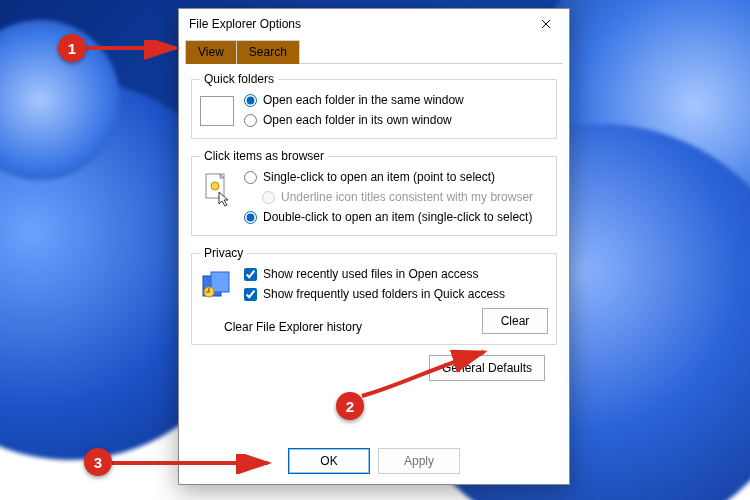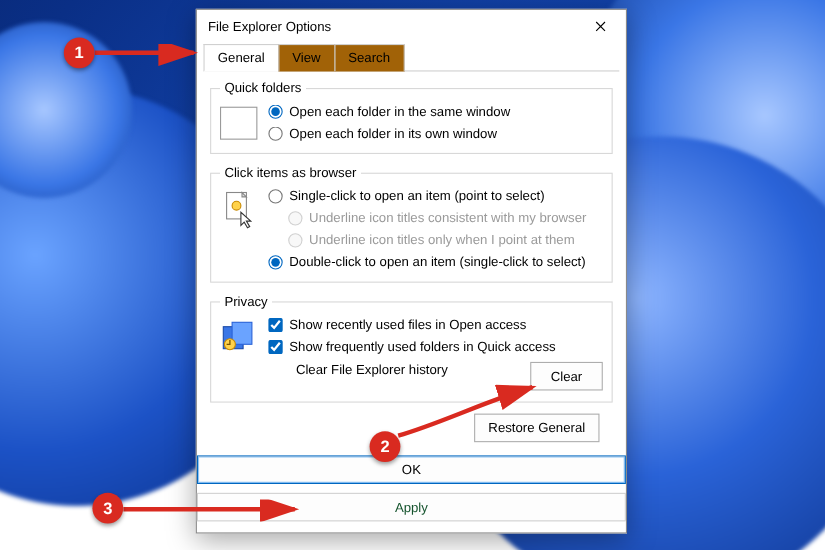--- a/index.html
+++ b/index.html
@@ -45,28 +45,28 @@
   .opts { display:flex; flex-direction:column; gap:4px; }
 
   .radio, .check { display:flex; align-items:center; gap:6px; line-height:16px; }
   .radio input, .check input { width:13px; height:13px; }
   .radio.disabled, .check.disabled { color:#9a9a9a; }
   .indent { margin-left: 18px; }
 
   .click-icon { width:34px; height:38px; flex-shrink:0; display:flex; align-items:center; justify-content:center; margin-top:2px; }
   .privacy-icon { width:34px; height:34px; flex-shrink:0; display:flex; align-items:center; justify-content:center; margin-top:2px; }
 
-  .clear-row { display:flex; align-items:flex-start; gap:10px; margin-top:6px; margin-left:69px; }
+  .clear-row { display:flex; align-items:flex-end; gap:10px; margin-top:6px; margin-left:24px; }
   .btn { height:22px; padding:12px 12px; background:#fdfdfd; border:1px solid #adadad; font-size:12px; display:inline-flex; align-items:center; justify-content:center; }
   .btn.wide { min-width:110px; }
   .btn.default { border:1px solid #0067c0; box-shadow: inset 0 0 0 1px #8fc4f4; }
-  .btn.disabled { color:#14532d; border-color:#d0d0d0; }
+  .btn.disabled { color:#737373; border-color:#d0d0d0; }
   .restore-row { display:flex; justify-content:flex-end; margin: 2px 12px 0 0; }
 
-  .footer { position:absolute; bottom:10px; left:0; right:0; display:flex; justify-content:center; gap:8px;flex-direction:column; }
+  .footer { position:absolute; bottom:10px; left:0; right:0; display:flex; justify-content:center; gap:8px; }
 
   
   .callout { position:absolute; width:28px; height:28px; border-radius:50%; background:#d92a20; color:#fff; font-weight:700; font-size:15px; display:flex; align-items:center; justify-content:center; box-shadow:0 2px 4px rgba(0,0,0,.4); z-index:50; }
   .ann-arrow { position:absolute; z-index:49; }
 </style>
 </head>
 <body>
 
 <div class="desktop">
   <div class="petal p1"></div>
@@ -78,21 +78,20 @@
     <div class="titlebar">
       <div class="title">File Explorer Options</div>
       <div class="close">
         <svg width="10" height="10" viewBox="0 0 10 10">
             <path d="M1 1 L9 9 M9 1 L1 9" fill="none"></path>
           </svg>
       </div>
     </div>
 
     <div class="tabs">
-      <div class="tab active">General</div>
       <div class="tab">View</div>
       <div class="tab">Search</div>
     </div>
 
     <div class="panel">
 
 
       <fieldset>
         <legend>Quick folders</legend>
         <div class="fs-row">
@@ -123,24 +122,20 @@
           </div>
           <div class="opts">
             <label class="radio">
               <input type="radio" name="ci" style="">
               <span>Single-click to open an item (point to select)</span>
             </label>
             <label class="radio disabled indent">
               <input type="radio" name="ci2" disabled="" style="">
               <span>Underline icon titles consistent with my browser</span>
             </label>
-            <label class="radio disabled indent">
-              <input type="radio" name="ci2" disabled="" style="">
-              <span>Underline icon titles only when I point at them</span>
-            </label>
             <label class="radio">
               <input type="radio" name="ci" checked="" style="accent-color: rgb(0, 103, 192);">
               <span>Double-click to open an item (single-click to select)</span>
             </label>
           </div>
         </div>
       </fieldset>
 
       <fieldset>
         <legend>Privacy</legend>
@@ -165,21 +160,21 @@
           </div>
         </div>
         <div class="clear-row">
           <span>Clear File Explorer history</span>
           <span style="flex:1"></span>
           <button class="btn" style="min-width:66px">Clear</button>
         </div>
       </fieldset>
 
       <div class="restore-row">
-        <button class="btn wide">Restore General</button>
+        <button class="btn wide">General Defaults</button>
       </div>
     </div>
 
     <div class="footer">
       <button class="btn default" style="min-width:82px">OK</button>
       <button class="btn disabled" style="min-width:82px">Apply</button>
     </div>
   </div>
 
   <div class="callout" style="left:58px; top:34px;">1</div>

